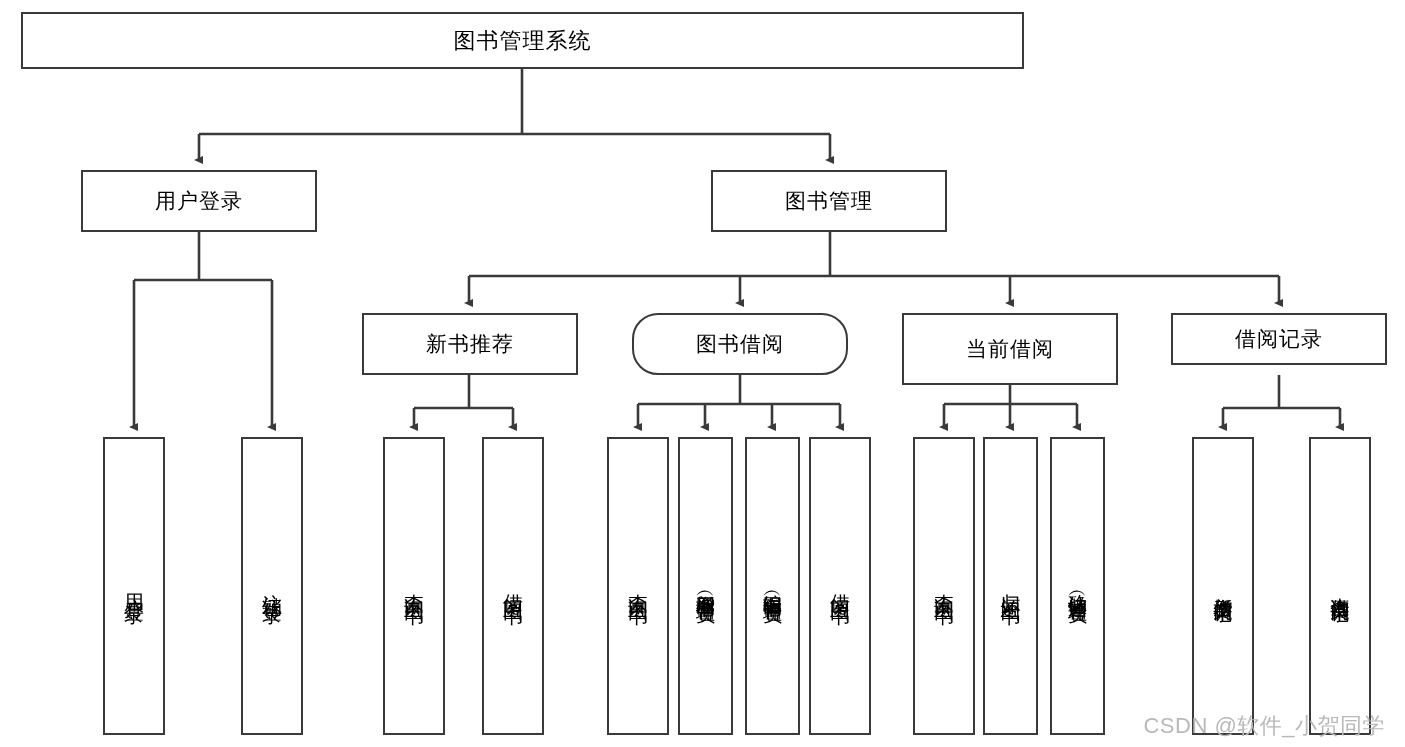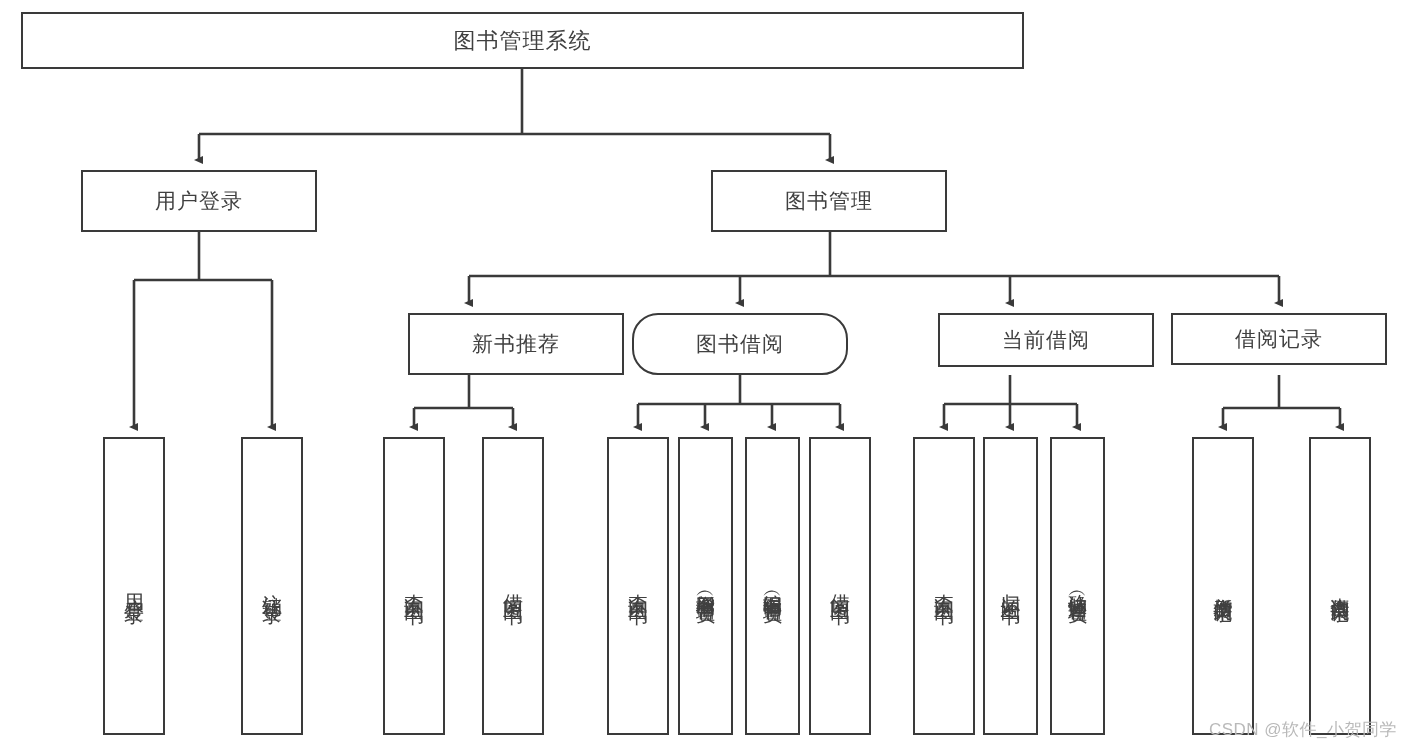--- a/index.html
+++ b/index.html
@@ -26,21 +26,21 @@
     height: 747px;
   }
   .node {
     position: absolute;
     box-sizing: border-box;
     border: 2.5px solid #3a3a3a;
     background: #ffffff;
     display: flex;
     align-items: center;
     justify-content: center;
-    color: #404040;
+    color: #000000;
   }
   .node.h {
     
   }
   .node.h .label {
     font-size: 21px;
     line-height: 1.15;
     letter-spacing: 1px;
     white-space: nowrap;
   }
@@ -61,23 +61,23 @@
   }
   .node.v.tight .label {
     letter-spacing: 1.5px;
     font-size: 19px;
   }
   .node.root .label {
     font-size: 22px;
   }
   #watermark {
     position: absolute;
-    right: 8px;
+    right: 20px;
     bottom: 6px;
-    font-size: 17px;
+    font-size: 22px;
     color: #b9b9b9;
     letter-spacing: 0.5px;
     white-space: nowrap;
     pointer-events: none;
     margin-top: 16px;
   }
 </style>
 </head>
 <body>
 
@@ -137,27 +137,27 @@
     <span class="label">图书管理系统</span>
   </div>
 
   <div class="node h" style="left:81px; top:170px; width:236px; height:62px;">
     <span class="label">用户登录</span>
   </div>
   <div class="node h" style="left:711px; top:170px; width:236px; height:62px;">
     <span class="label">图书管理</span>
   </div>
 
-  <div class="node h" style="left:362px; top:313px; width:216px; height:62px;margin-left:46px;">
+  <div class="node h" style="left:362px; top:313px; width:216px; height:62px;">
     <span class="label">新书推荐</span>
   </div>
   <div class="node h" style="left:632px; top:313px; width:216px; height:62px;border-radius:26px;">
     <span class="label">图书借阅</span>
   </div>
-  <div class="node h" style="left:902px; top:313px; width:216px; height:54px;margin-left:36px;">
+  <div class="node h" style="left:902px; top:313px; width:216px; height:72px;">
     <span class="label">当前借阅</span>
   </div>
   <div class="node h" style="left:1171px; top:313px; width:216px; height:52px;">
     <span class="label">借阅记录</span>
   </div>
 
   <div class="node v" style="left:103px; top:437px; width:62px; height:298px;">
     <span class="label">用户登录</span>
   </div>
   <div class="node v" style="left:241px; top:437px; width:62px; height:298px;">

